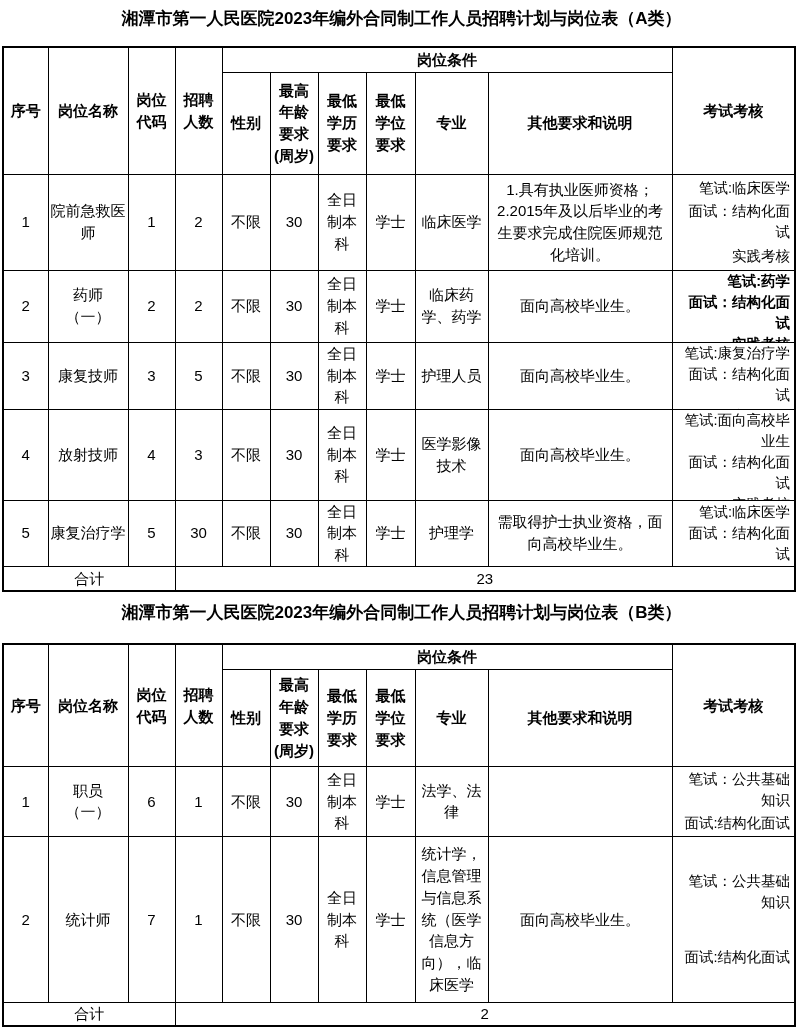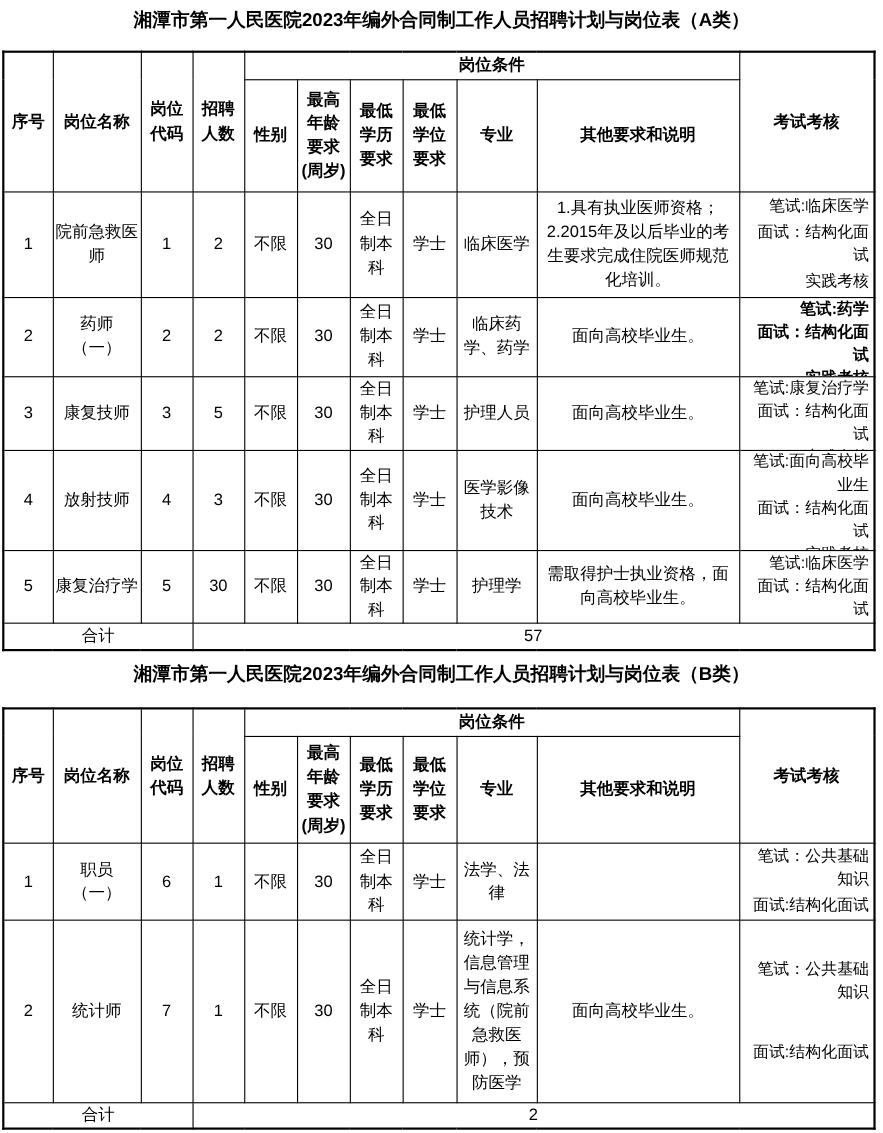--- a/index.html
+++ b/index.html
@@ -185,21 +185,21 @@
           <td class="c-exam">
             <div class="exam-box" style="height: 62px;">
               <div class="exam-line">笔试:临床医学</div>
               <div class="exam-line">面试：结构化面试</div>
               <div class="exam-line">实践考核</div>
             </div>
           </td>
         </tr>
         <tr style="height: 25px;">
           <td colspan="3" class="c-total-label">合计</td>
-          <td colspan="8" class="c-total-value">57</td>
+          <td colspan="8" class="c-total-value">23</td>
         </tr>
       </tbody>
     </table>
 
   <div class="doc-title title-b">湘潭市第一人民医院2023年编外合同制工作人员招聘计划与岗位表（B类）</div>
   <table class="job-table" id="table-1">
       <colgroup>
         <col style="width: 45px;">
         <col style="width: 80px;">
         <col style="width: 47px;">
@@ -252,21 +252,21 @@
         </tr>
         <tr style="height: 166px;">
           <td>2</td>
           <td class="c-name">统计师</td>
           <td>7</td>
           <td>1</td>
           <td>不限</td>
           <td>30</td>
           <td>全日制本科</td>
           <td>学士</td>
-          <td class="c-major">统计学，信息管理与信息系统（院前急救医师），预防医学</td>
+          <td class="c-major">统计学，信息管理与信息系统（医学信息方向），临床医学</td>
           <td class="c-other">面向高校毕业生。</td>
           <td class="c-exam">
             <div class="exam-box" style="height: 164px;">
               <div class="exam-line">笔试：公共基础知识</div>
               <div class="exam-line">面试:结构化面试</div>
             </div>
           </td>
         </tr>
         <tr style="height: 24px;">
           <td colspan="3" class="c-total-label">合计</td>

